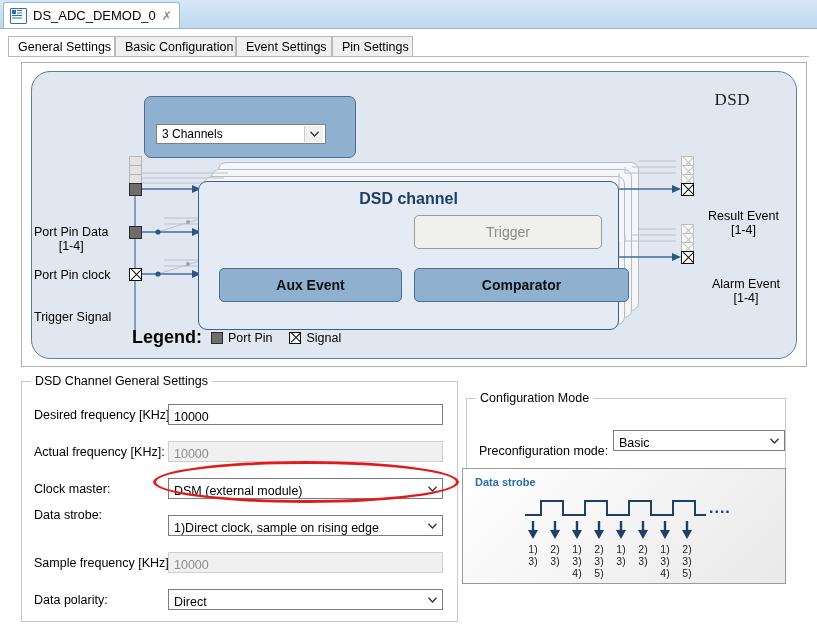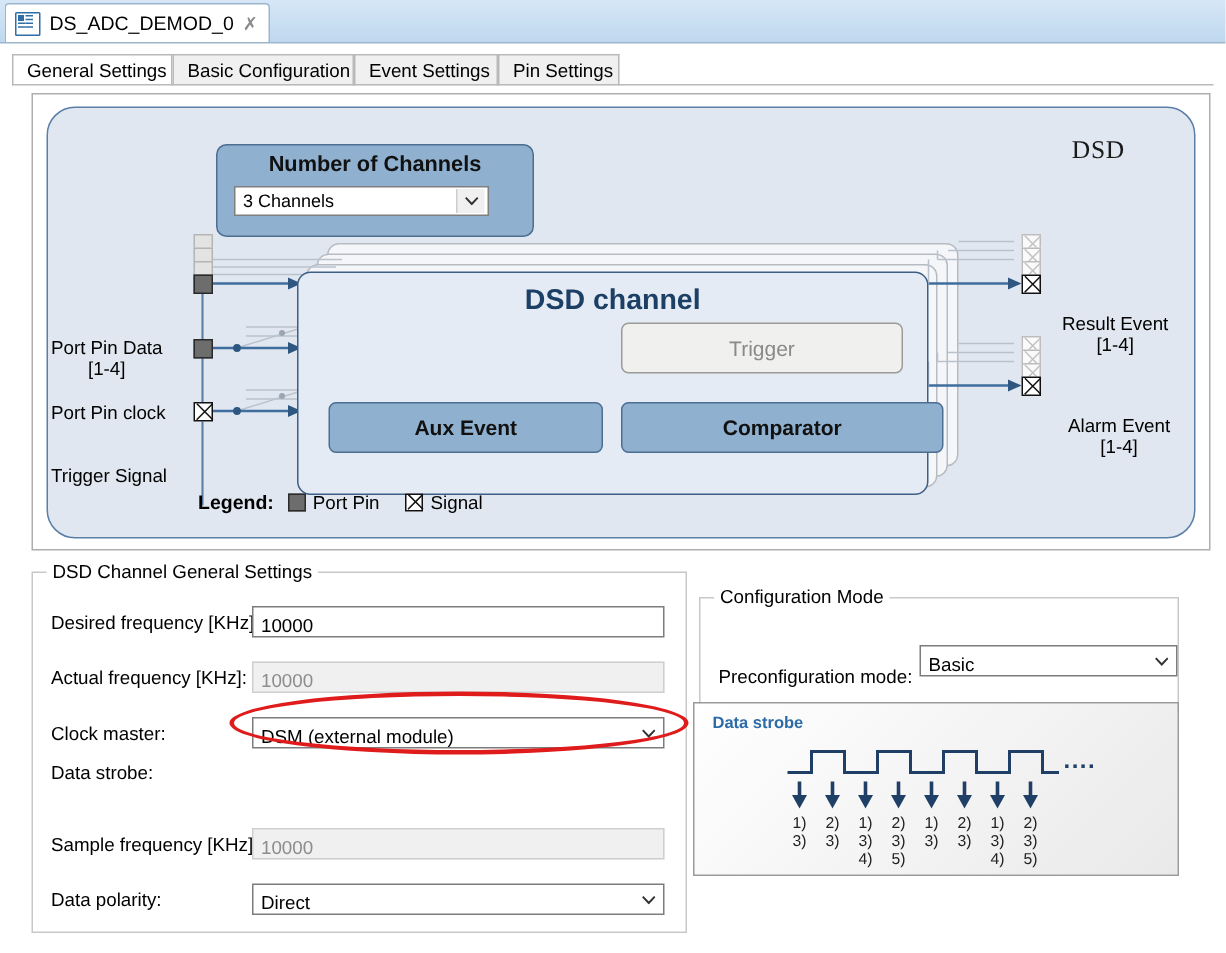--- a/index.html
+++ b/index.html
@@ -48,38 +48,38 @@
   .noc-title{text-align:center;font-size:14.5px;font-weight:bold;color:#111;margin-top:5px;}
   .noc-select{position:absolute;left:11px;top:27px;width:170px;height:20px;
     background:#fff;border:1px solid #7f7f7f;box-sizing:border-box;
     display:flex;align-items:center;padding-left:5px;font-size:12px;color:#000;}
   .noc-select .caret{position:absolute;right:2px;top:1px;width:18px;height:16px;
     background:#f0f0f0;border-left:1px solid #cdcdcd;display:flex;align-items:center;justify-content:center;}
 
   .stack{position:absolute;background:#f4f6f9;border:1px solid #b8bcc2;border-radius:8px;box-sizing:border-box;}
   .chan{position:absolute;left:166px;top:109px;width:421px;height:149px;
     background:#e4ebf4;border:1.5px solid #3d5f85;border-radius:9px;box-sizing:border-box;}
-  .chan-title{text-align:center;font-size:19px;font-weight:bold;color:#1c3f66;margin-top:8px;}
+  .chan-title{text-align:center;font-size:16px;font-weight:bold;color:#1c3f66;margin-top:8px;}
   .blk{position:absolute;height:34px;border-radius:5px;box-sizing:border-box;
     display:flex;align-items:center;justify-content:center;font-size:14px;font-weight:bold;}
   .blk.on{background:#8fb0ce;border:1.5px solid #4d6e92;color:#111;}
   .blk.off{background:#f0f0ee;border:1.5px solid #9b9b96;color:#8a8a8a;font-weight:normal;}
 
   .ioLabel{position:absolute;font-size:12.5px;color:#000;white-space:nowrap;}
   .pinbox{position:absolute;width:13px;height:13px;background:#6d6d6d;border:1.2px solid #2b2b2b;box-sizing:border-box;}
   .pinghost{position:absolute;width:13px;height:13px;background:#e3e3e3;border:1px solid #b5b5b5;box-sizing:border-box;}
   .sigbox{position:absolute;width:13px;height:13px;background:#fff;border:1.4px solid #111;box-sizing:border-box;}
   .sigbox::before,.sigbox::after{content:"";position:absolute;left:-1px;top:5px;width:15px;height:1.2px;background:#111;}
   .sigbox::before{transform:rotate(45deg);} .sigbox::after{transform:rotate(-45deg);}
   .sigghost{position:absolute;width:13px;height:13px;background:#fafafa;border:1px solid #bdbdbd;box-sizing:border-box;}
   .sigghost::before,.sigghost::after{content:"";position:absolute;left:-1px;top:5px;width:15px;height:1px;background:#c2c2c2;}
   .sigghost::before{transform:rotate(45deg);} .sigghost::after{transform:rotate(-45deg);}
 
   .legend{position:absolute;left:110px;top:264px;display:flex;align-items:center;gap:9px;font-size:12.5px;}
-  .legend b{font-size:13px;}
+  .legend b{font-size:18px;}
   .lg-item{display:flex;align-items:center;gap:5px;}
   .lg-pin{width:12px;height:12px;background:#6d6d6d;border:1.2px solid #2b2b2b;box-sizing:border-box;}
   .lg-sig{position:relative;width:12px;height:12px;background:#fff;border:1.3px solid #111;box-sizing:border-box;}
   .lg-sig::before,.lg-sig::after{content:"";position:absolute;left:-1px;top:4.5px;width:14px;height:1.1px;background:#111;}
   .lg-sig::before{transform:rotate(45deg);} .lg-sig::after{transform:rotate(-45deg);}
 
   
   .group{position:absolute;border:1px solid #c8c8c8;box-sizing:border-box;}
   .group-title{position:absolute;top:-8px;left:9px;background:#fff;padding:0 4px;font-size:12.5px;color:#000;}
   .flabel{font-size:12.5px;color:#000;white-space:nowrap;}
@@ -128,21 +128,20 @@
     </div>
   </div>
   <div class="tabline"></div>
 
   <div class="diagram">
 
     <div class="dsd-outer">
       <div class="dsd-label">DSD</div>
 
       <div class="noc">
-        <div class="noc-title">Number of Channels</div>
         <div class="noc-select">
           <span>3 Channels</span>
           <span class="caret">
             <svg width="9" height="6" viewBox="0 0 9 6">
                 <path d="M0.5 0.8 L4.5 5 L8.5 0.8" stroke="#333" stroke-width="1.3" fill="none"></path>
               </svg>
           </span>
         </div>
       </div>
 
@@ -277,20 +276,28 @@
   <div class="fctl" style="left:168px;top:478px;width:275px;">
     <span>DSM (external module)</span>
     <span class="caret">
       <svg width="9" height="6" viewBox="0 0 9 6">
           <path d="M0.5 0.8 L4.5 5 L8.5 0.8" stroke="#333" stroke-width="1.3" fill="none"></path>
         </svg>
     </span>
   </div>
 
   <div class="flabel" style="position:absolute;left:34px;top:508px;">Data strobe:</div>
+  <div class="fctl" style="left:168px;top:515px;width:275px;">
+    <span>1)Direct clock, sample on rising edge</span>
+    <span class="caret">
+      <svg width="9" height="6" viewBox="0 0 9 6">
+          <path d="M0.5 0.8 L4.5 5 L8.5 0.8" stroke="#333" stroke-width="1.3" fill="none"></path>
+        </svg>
+    </span>
+  </div>
 
   <div class="flabel" style="position:absolute;left:34px;top:556px;">Sample frequency [KHz]:</div>
   <div class="fctl ro" style="left:168px;top:552px;width:275px;">
     <span>10000</span>
   </div>
 
   <div class="flabel" style="position:absolute;left:34px;top:593px;">Data polarity:</div>
   <div class="fctl" style="left:168px;top:589px;width:275px;">
     <span>Direct</span>
     <span class="caret">

